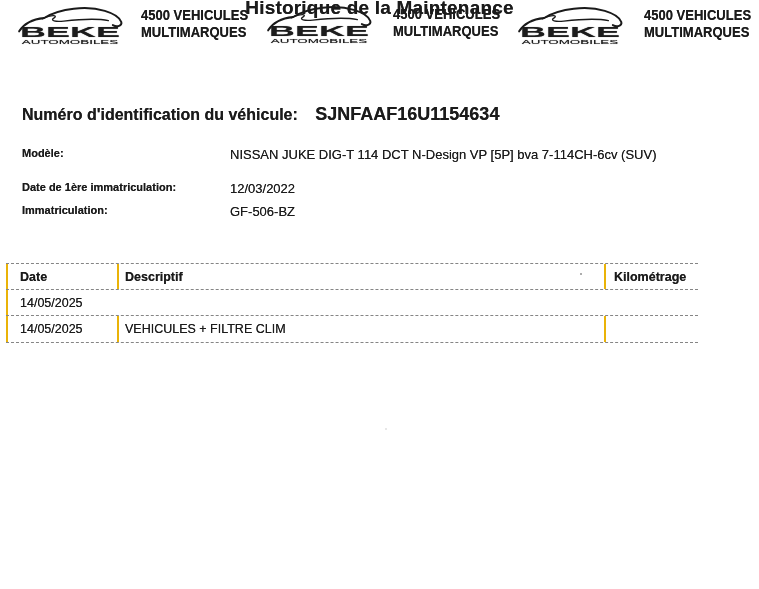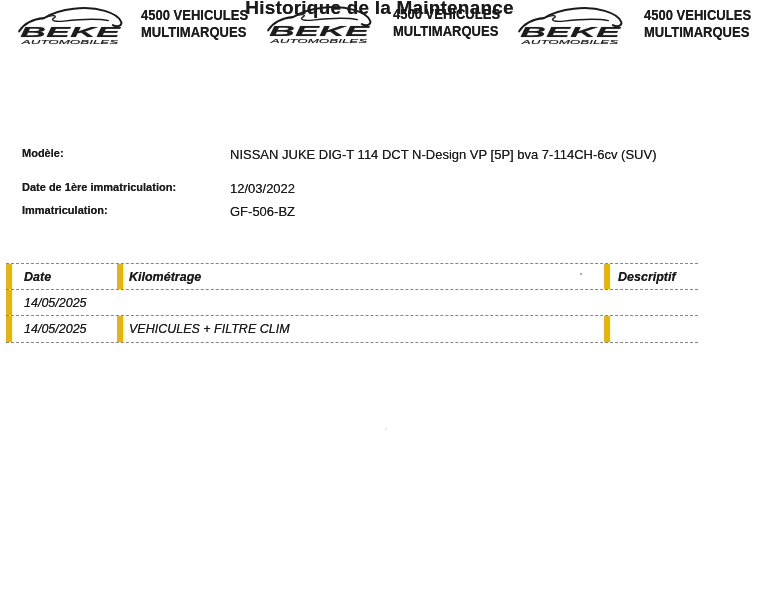--- a/index.html
+++ b/index.html
@@ -8,21 +8,21 @@
     font-family:"Liberation Sans","DejaVu Sans",sans-serif; color:#1b1b1b;
     overflow:hidden;
     text-shadow:0 0 0.5px rgba(40,40,40,0.85);
   }
   
   .doc-title {
     position:absolute; top:-3px; left:50%; transform:translateX(-50%);
     font-size:19px; font-weight:bold; white-space:nowrap; z-index:5;
     letter-spacing:0.2px;
   }
-  .logo { position:absolute; width:116px; height:44px; z-index:2;font-style:italic; }
+  .logo { position:absolute; width:116px; height:44px; z-index:2; }
   .logo svg { display:block; width:116px; height:44px; }
   .logo text { font-family:"Liberation Sans","DejaVu Sans",sans-serif; fill:#1c1c1c; }
   .logo-1 { left:12px;  top:4px; }
   .logo-2 { left:261px; top:3px; }
   .logo-3 { left:512px; top:4px; }
   .tagline {
     position:absolute; font-weight:bold; font-size:15.5px; line-height:16.5px;
     transform:scaleX(0.84); transform-origin:left top; white-space:nowrap; z-index:3;
   }
   .tagline-1 { left:141px; top:7px; }
@@ -40,21 +40,21 @@
   .field-value { position:absolute; left:230px; font-size:13px; white-space:nowrap; }
   
   .mtable { position:absolute; left:6px; top:263px; width:692px; z-index:1; }
   .trow {
     display:grid; grid-template-columns:111px 487px 94px; height:25px;
     border-top:1px dashed #858585;
   }
   .trow:last-child { height:26px; border-bottom:1px dashed #858585; }
   .tcell {
     display:flex; align-items:center; font-size:12.5px;
-    border-left:6px solid #eab308; overflow:hidden; white-space:nowrap;font-style:italic;
+    border-left:2px solid #eab308; overflow:hidden; white-space:nowrap;
   }
   .trow .tcell:nth-child(1) { padding-left:12px; }
   .trow .tcell:nth-child(2) { padding-left:6px; }
   .trow .tcell:nth-child(3) { padding-left:8px; }
   .trow.data .tcell:nth-child(3) { justify-content:flex-end; padding-right:5px; padding-left:0; }
   .thead .tcell { font-weight:bold; }
   
   .artifact { position:absolute; background:#6e6e6e; border-radius:50%; width:2px; height:2px; }
   .a1 { left:580px; top:273px; opacity:.75; }
   .a2 { left:385px; top:428px; opacity:.22; }
@@ -102,39 +102,43 @@
       <text x="9" y="36" font-size="17" font-weight="600" textLength="112" lengthAdjust="spacingAndGlyphs">BEKE</text>
       <text x="11" y="44.5" font-size="6.5" textLength="108" lengthAdjust="spacingAndGlyphs">AUTOMOBILES</text>
     </svg>
   </div>
 
   <div class="tagline tagline-3">
     <div>4500 VEHICULES</div>
     <div>MULTIMARQUES</div>
   </div>
 
+  <div class="vin-line">
+    <span class="vin-label">Numéro d'identification du véhicule:</span>
+    <span class="vin-value">SJNFAAF16U1154634</span>
+  </div>
 
   <div class="field-row row-modele">
     <span class="field-label">Modèle:</span>
     <span class="field-value">NISSAN JUKE DIG-T 114 DCT N-Design VP [5P] bva 7-114CH-6cv (SUV)</span>
   </div>
   <div class="field-row row-datemec">
     <span class="field-label">Date de 1ère immatriculation:</span>
     <span class="field-value">12/03/2022</span>
   </div>
   <div class="field-row row-immat">
     <span class="field-label">Immatriculation:</span>
     <span class="field-value">GF-506-BZ</span>
   </div>
 
   <div class="mtable">
     <div class="trow thead">
       <div class="tcell">Date</div>
+      <div class="tcell">Descriptif</div>
       <div class="tcell">Kilométrage</div>
-      <div class="tcell">Descriptif</div>
     </div>
     <div class="trow data">
       <div class="tcell">14/05/2025</div>
     </div>
     <div class="trow data">
       <div class="tcell">14/05/2025</div>
       <div class="tcell">VEHICULES + FILTRE CLIM</div>
       <div class="tcell"></div>
     </div>
   </div>

